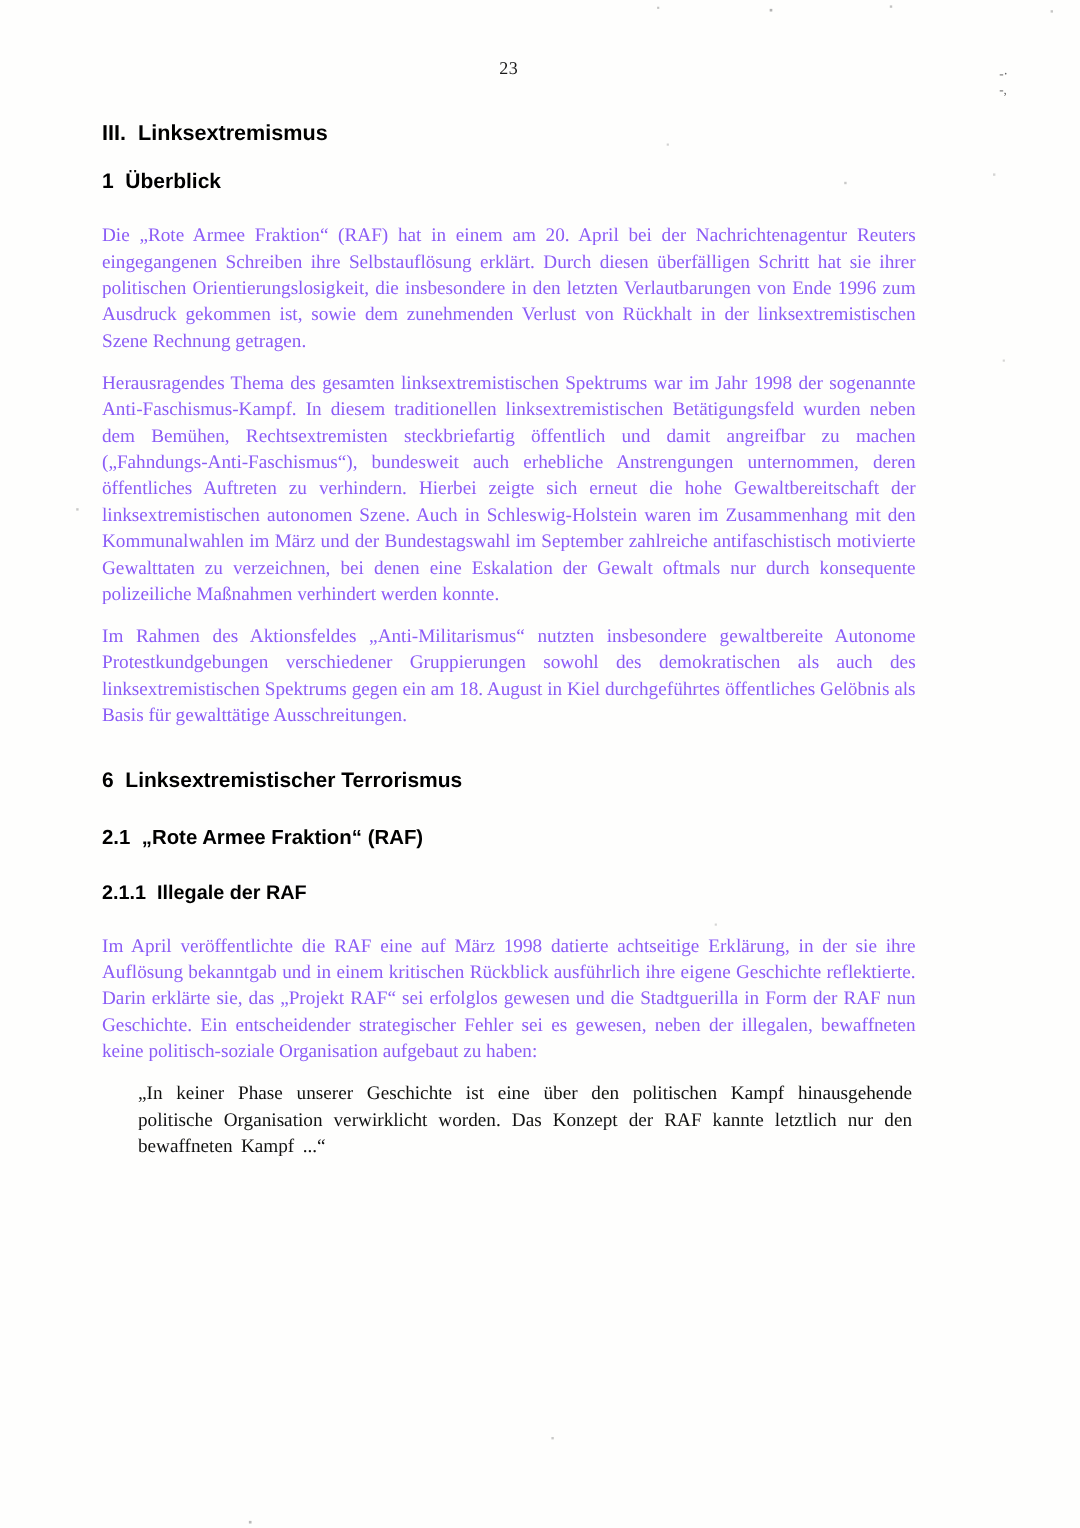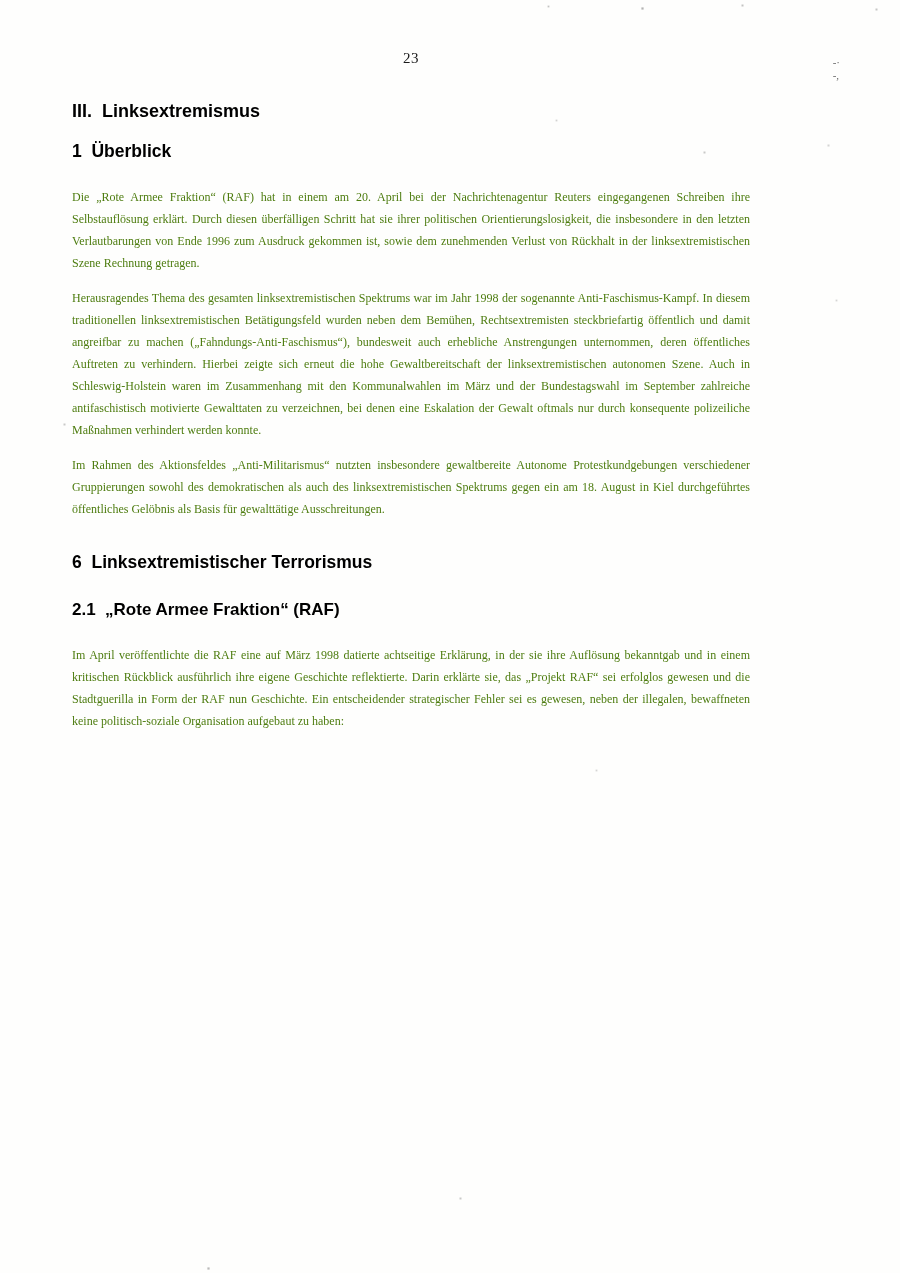--- a/index.html
+++ b/index.html
@@ -11,21 +11,21 @@
   .page {
     position: relative;
     width: 900px;
     height: 1273px;
     background: #fefefd;
     color: #111;
     overflow: hidden;
   }
   .content {
     position: absolute;
-    left: 72px;
+    left: 85px;
     top: 50px;
     width: 678px;
   }
   .page-number {
     text-align: center;
     font-size: 15px;
     letter-spacing: 0.5px;
     color: #1a1a1a;
   }
   .h-main {
@@ -55,25 +55,25 @@
   }
   .h-subsub {
     font-family: "Liberation Sans", sans-serif;
     font-weight: bold;
     font-size: 16.5px;
     margin-top: 27px;
     white-space: pre-wrap;
     color: #000;
   }
   p.body-par {
-    font-size: 12px;
+    font-size: 16px;
     line-height: 22px;
     text-align: justify;
     margin-top: 13px;
-    color: #4d7c0f;
+    color: #8b5cf6;
   }
   p.first-par { margin-top: 24px; }
   blockquote.doc-quote {
     font-size: 16px;
     line-height: 22px;
     text-align: justify;
     word-spacing: 3px;
     margin: 13px 3px 0 30px;
     color: #121212;
   }
@@ -125,18 +125,20 @@
 
     <p class="body-par">Herausragendes Thema des gesamten linksextremistischen Spektrums war im Jahr 1998 der sogenannte Anti-Faschismus-Kampf. In diesem traditionellen linksextremistischen Betätigungsfeld wurden neben dem Bemühen, Rechtsextremisten steckbriefartig öffentlich und damit angreifbar zu machen („Fahndungs-Anti-Faschismus“), bundesweit auch erhebliche Anstrengungen unternommen, deren öffentliches Auftreten zu verhindern. Hierbei zeigte sich erneut die hohe Gewaltbereitschaft der linksextremistischen autonomen Szene. Auch in Schleswig-Holstein waren im Zusammenhang mit den Kommunalwahlen im März und der Bundestagswahl im September zahlreiche antifaschistisch motivierte Gewalttaten zu verzeichnen, bei denen eine Eskalation der Gewalt oftmals nur durch konsequente polizeiliche Maßnahmen verhindert werden konnte.</p>
 
 
     <p class="body-par">Im Rahmen des Aktionsfeldes „Anti-Militarismus“ nutzten insbesondere gewaltbereite Autonome Protestkundgebungen verschiedener Gruppierungen sowohl des demokratischen als auch des linksextremistischen Spektrums gegen ein am 18. August in Kiel durchgeführtes öffentliches Gelöbnis als Basis für gewalttätige Ausschreitungen.</p>
 
     <h2 class="h-sec h-terror">6  Linksextremistischer Terrorismus</h2>
 
     <h3 class="h-sub">2.1  „Rote Armee Fraktion“ (RAF)</h3>
 
+    <h4 class="h-subsub">2.1.1  Illegale der RAF</h4>
 
     <p class="body-par first-par">Im April veröffentlichte die RAF eine auf März 1998 datierte achtseitige Erklärung, in der sie ihre Auflösung bekanntgab und in einem kritischen Rückblick ausführlich ihre eigene Geschichte reflektierte. Darin erklärte sie, das „Projekt RAF“ sei erfolglos gewesen und die Stadtguerilla in Form der RAF nun Geschichte. Ein entscheidender strategischer Fehler sei es gewesen, neben der illegalen, bewaffneten keine politisch-soziale Organisation aufgebaut zu haben:</p>
 
+    <blockquote class="doc-quote">„In keiner Phase unserer Geschichte ist eine über den politischen Kampf hinausgehende politische Organisation verwirklicht worden. Das Konzept der RAF kannte letztlich nur den bewaffneten Kampf ...“</blockquote>
 
   </div>
 </div>
 
 </body></html>

